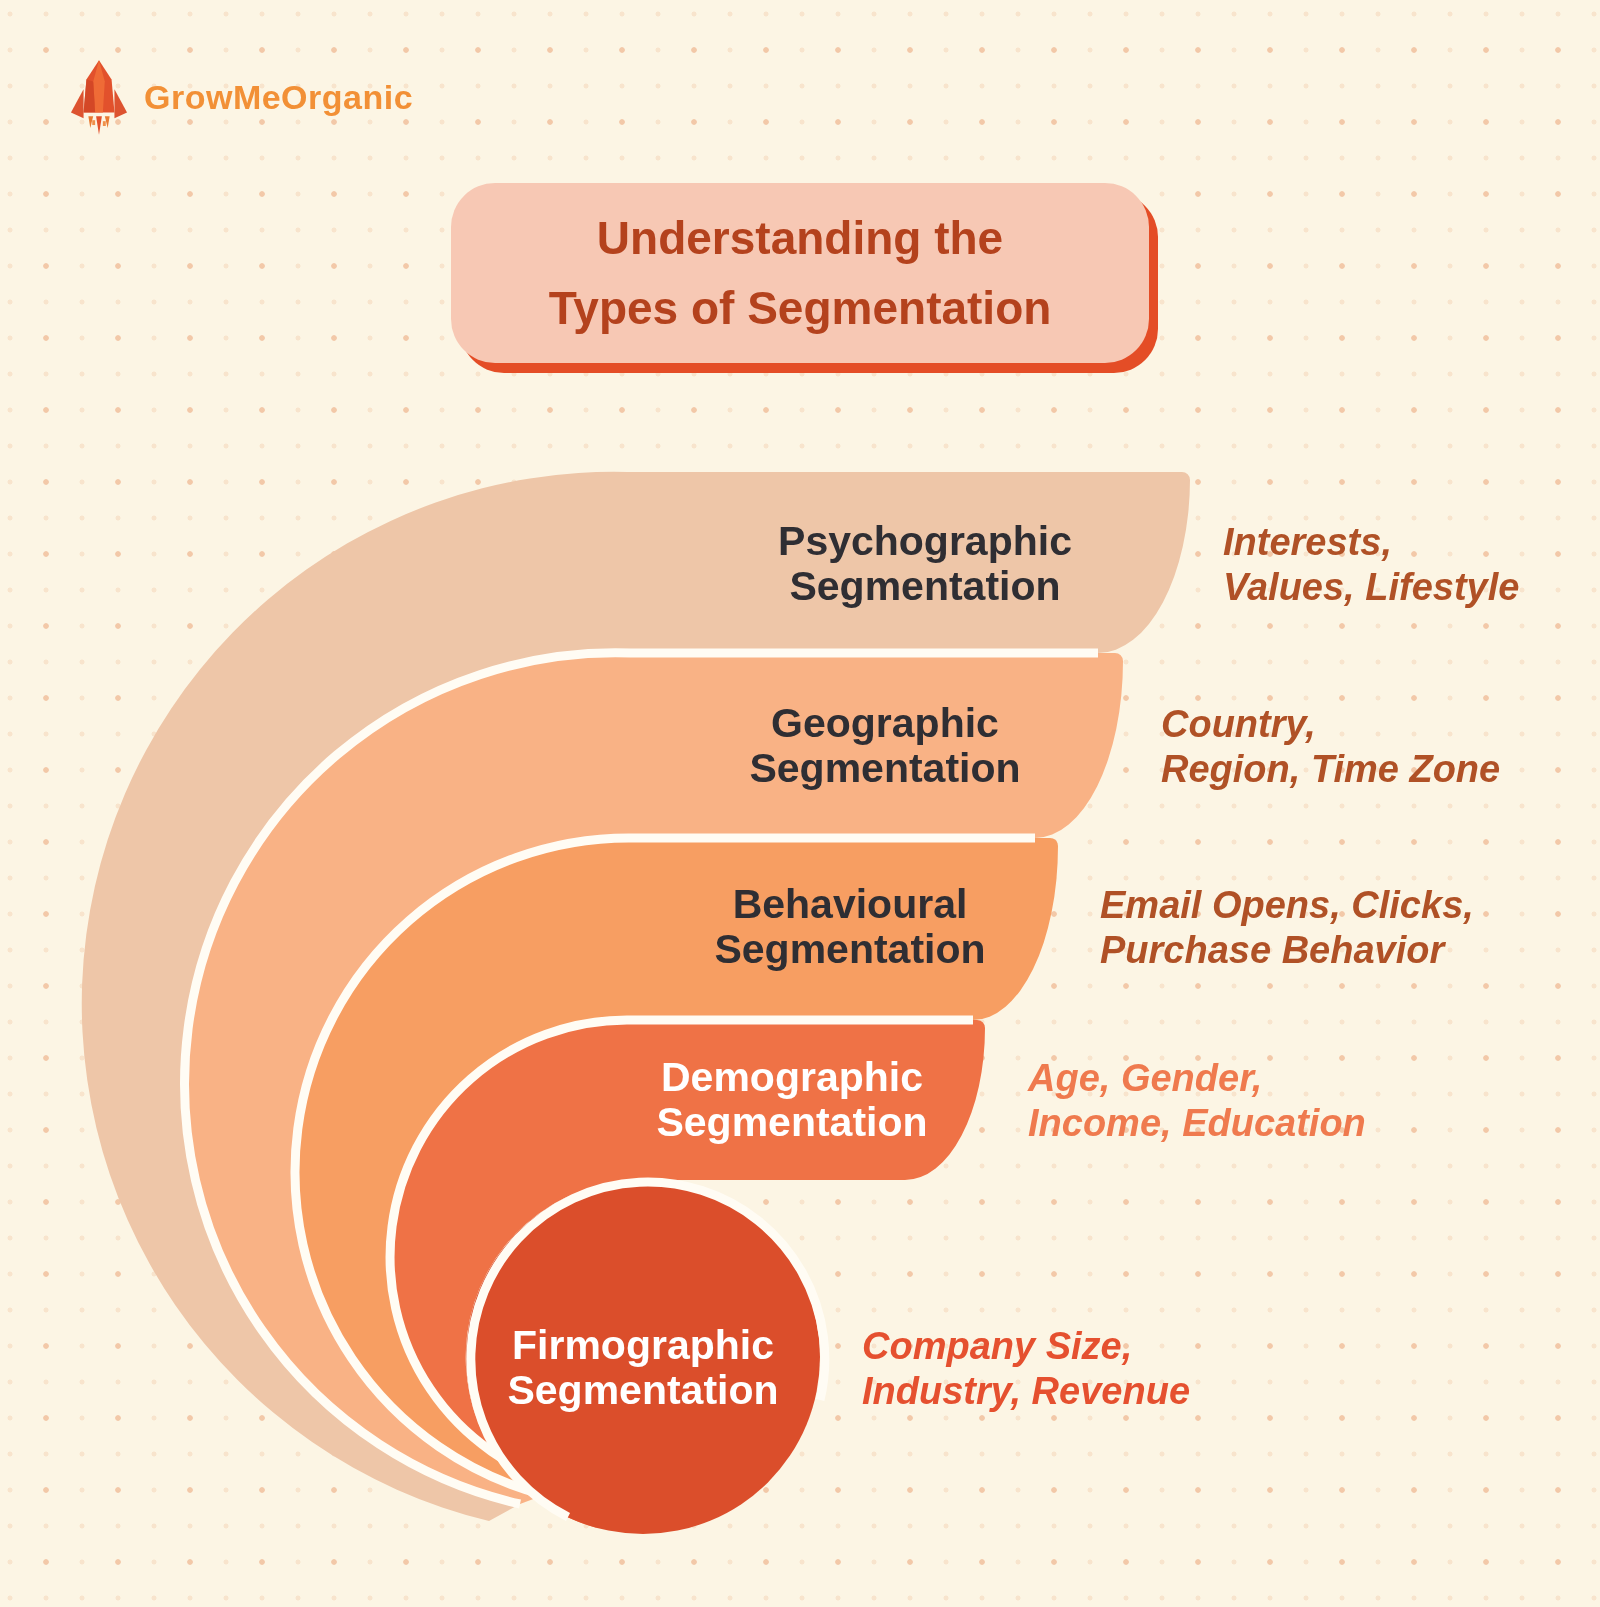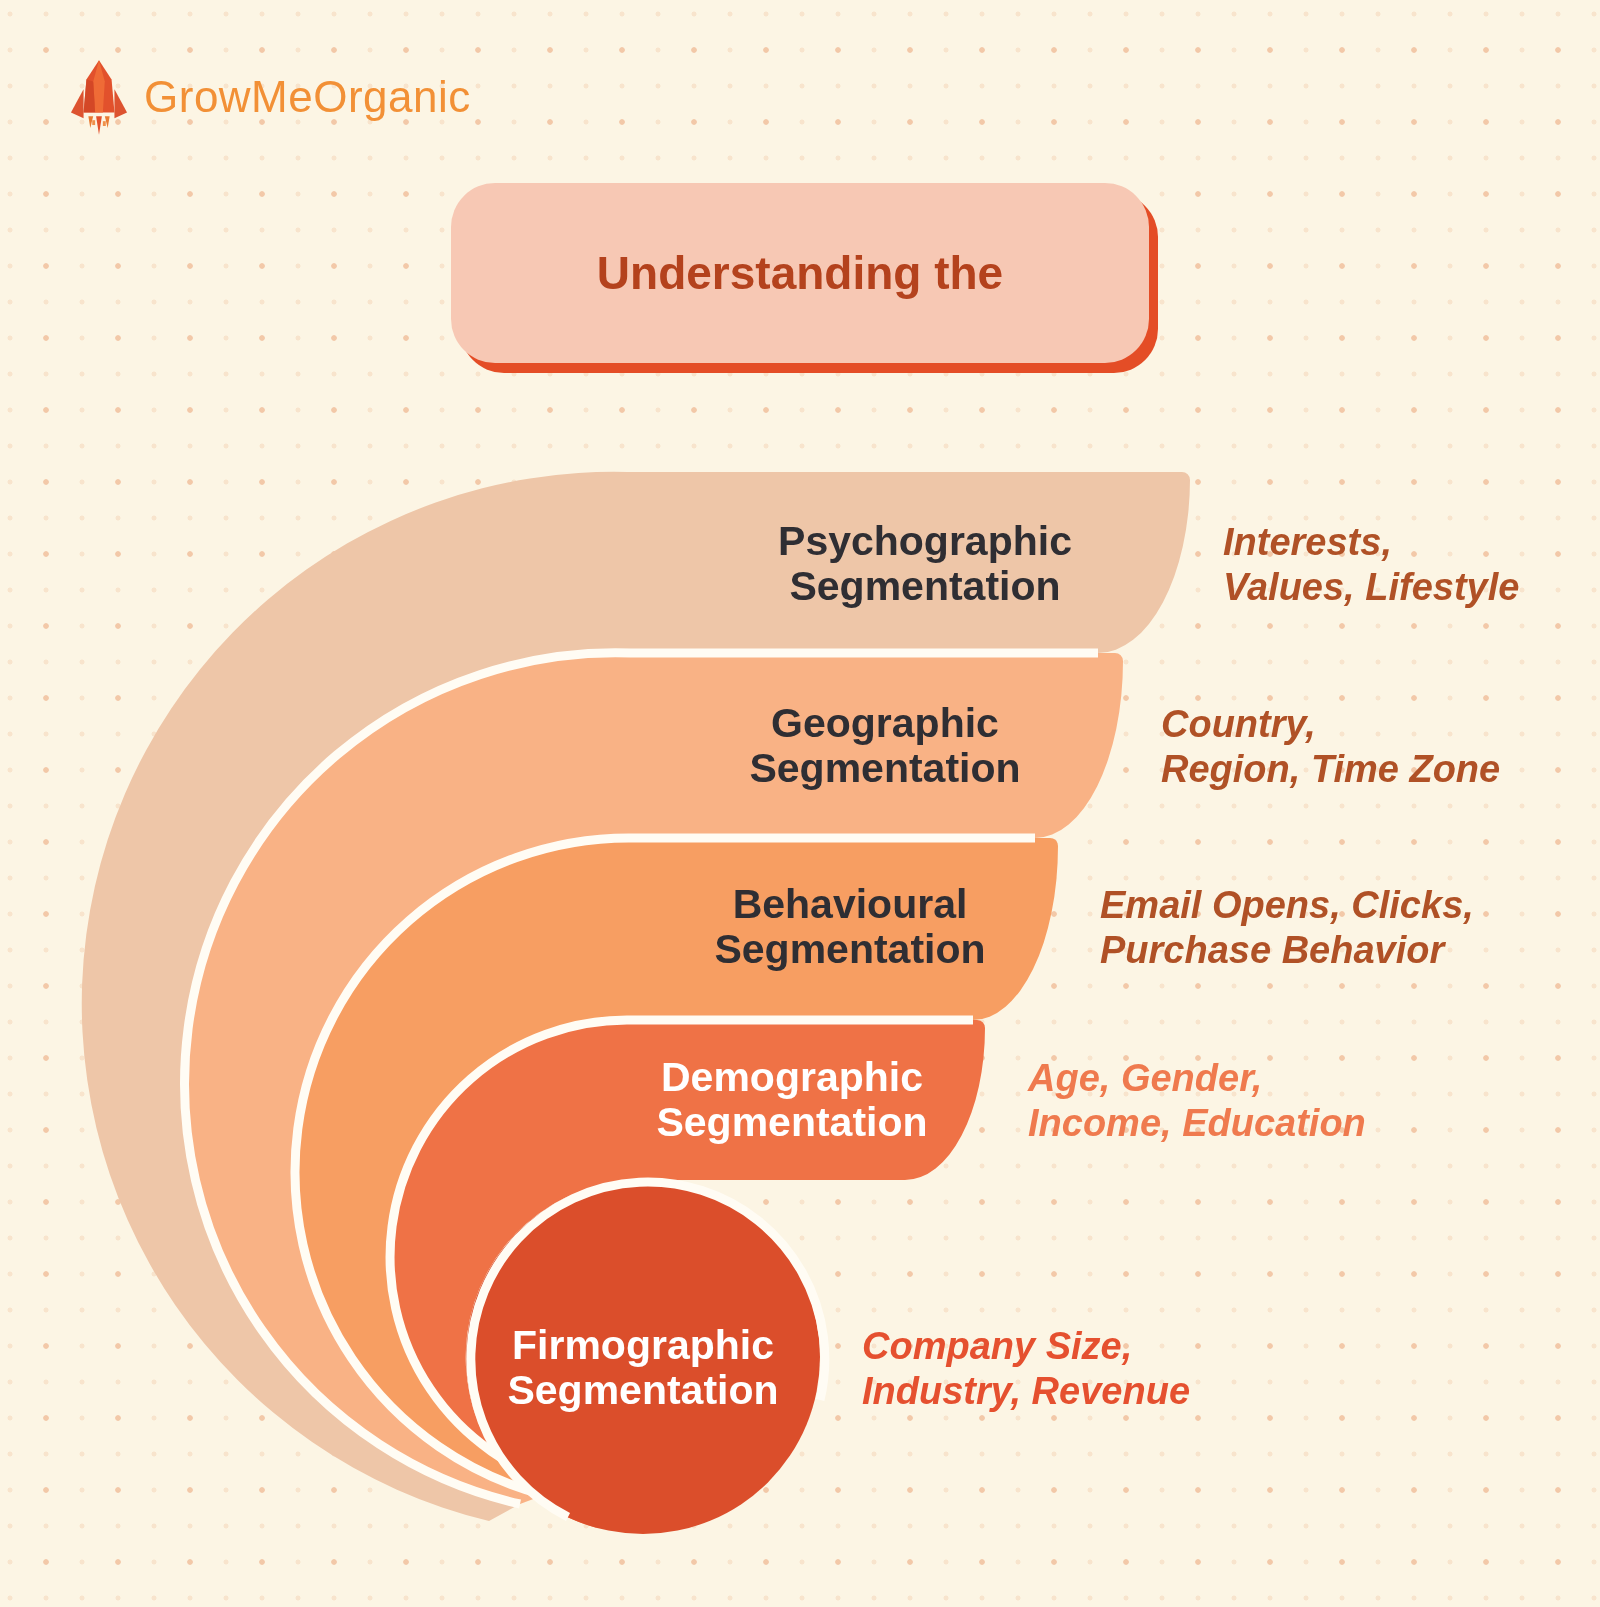--- a/index.html
+++ b/index.html
@@ -11,21 +11,21 @@
       radial-gradient(circle, rgba(230,137,84,0.30) 2.6px, rgba(0,0,0,0) 3.2px),
       radial-gradient(circle, rgba(230,137,84,0.16) 2.2px, rgba(0,0,0,0) 2.8px);
     background-size:72px 72px, 36px 36px;
     background-position:10px 14px, 28px 32px;
   }
   .logo{
     position:absolute;left:70px;top:58px;
     display:flex;align-items:center;gap:16px;
   }
   .brand-name{
-    font-size:44px;color:#f29036;letter-spacing:0.5px;font-weight:400;
+    font-size:34px;color:#f29036;letter-spacing:0.5px;font-weight:700;
   }
   .title-card{
     position:absolute;left:451px;top:183px;width:698px;height:180px;
     background:#f7c8b4;border-radius:44px;
     box-shadow:9px 10px 0 0 #e44d26;
     display:flex;flex-direction:column;align-items:center;justify-content:center;
     text-align:center;
     gap:12px;
   }
   .title-line{
@@ -49,20 +49,21 @@
     <polygon points="27,60 33,60 30,79" fill="#e2512c"></polygon>
     <polygon points="36,60 41,60 39,72" fill="#e97b33"></polygon>
     <rect x="23" y="64" width="3" height="5" fill="#f0904a"></rect>
     <rect x="34" y="65" width="3" height="5" fill="#f0904a"></rect>
   </svg>
   <span class="brand-name">GrowMeOrganic</span>
 </div>
 
 <div class="title-card">
   <div class="title-line">Understanding the</div>
+  <div class="title-line">Types of Segmentation</div>
 </div>
 
 <svg class="funnel" width="1600" height="1607" viewBox="0 0 1600 1607">
 
   <path d="M627,472 L1182,472 A8,8 0 0 1 1190,480 A92,174 0 0 1 1098,653 L631,653
            A431,431 0 0 0 520,1504 L489,1521 A532,532 0 0 1 627,472 Z" fill="#eec6a8"></path>
 
   <path d="M631,653 L1115,653 A8,8 0 0 1 1123,661 A88,177 0 0 1 1035,838 L630,838
            A334,334 0 0 0 544,1495 L520,1504 A431,431 0 0 1 631,653 Z" fill="#f9b285"></path>
 

